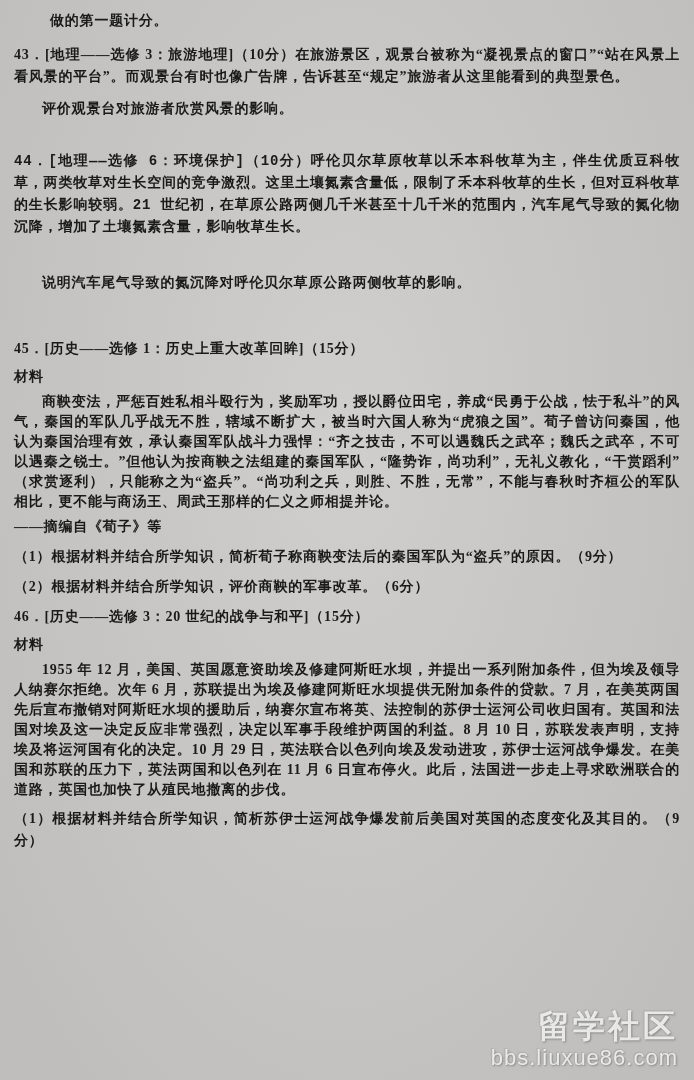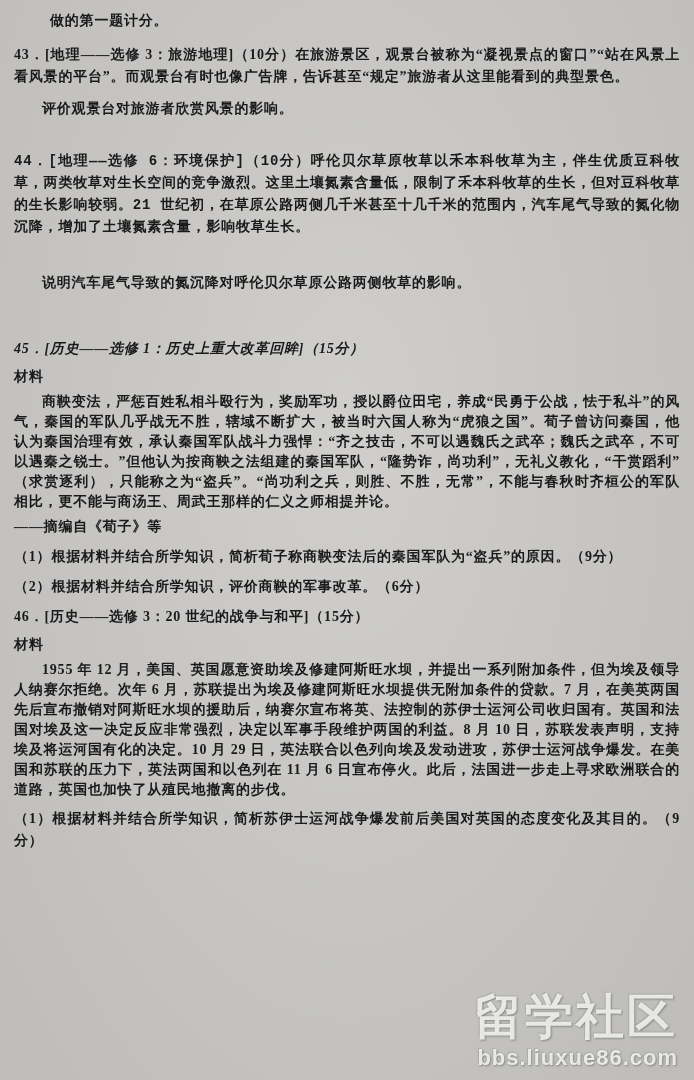--- a/index.html
+++ b/index.html
@@ -32,43 +32,43 @@
     text-align:justify;
     font-weight:600;
   }
   .cont-line{margin-left:36px;margin-bottom:12px;}
   .q-block{margin:0;}
   .q43-body{margin-top:0;font-family:Liberation Serif, serif;}
   .q-task{text-indent:2em;}
   .t43{margin-top:10px;}
   .q44-body{margin-top:30px;font-family:Liberation Mono, monospace;}
   .t44{margin-top:34px;}
-  .q-heading{margin-top:44px;font-style:italic;}
+  .q-heading{margin-top:44px;}
   .q-heading2{margin-top:8px;}
   .material-label{font-weight:700;margin-top:6px;letter-spacing:1px;}
   .material{
     text-indent:2em;
     line-height:20px;
     margin-top:4px;
   }
   .source-right{padding-right:8px;margin-top:4px;}
   .source-center{text-align:center;margin-top:3px;}
   .sub-q{margin-top:8px;}
   .watermark{
     position:absolute;
     right:16px;bottom:10px;
     text-align:right;
     font-family:"Liberation Sans","DejaVu Sans",sans-serif;
     color:var(--wm);
     text-shadow:1px 1px 2px rgba(90,90,90,0.55), -1px -1px 1px rgba(120,120,120,0.25);
     line-height:1.1;
     user-select:none;
   }
-  .wm-title{font-size:48px;font-weight:700;letter-spacing:3px;}
-  .wm-url{font-size:22px;font-weight:700;letter-spacing:1px;margin-top:2px;}
+  .wm-title{font-size:32px;font-weight:700;letter-spacing:3px;}
+  .wm-url{font-size:22px;font-weight:400;letter-spacing:1px;margin-top:2px;}
 </style>
 </head>
 <body>
 
 <div class="page">
 
   <p class="cont-line">做的第一题计分。</p>
 
   <section class="q-block">
     <p class="q43-body">43．[地理——选修 3：旅游地理]（10分）在旅游景区，观景台被称为“凝视景点的窗口”“站在风景上看风景的平台”。而观景台有时也像广告牌，告诉甚至“规定”旅游者从这里能看到的典型景色。</p>

